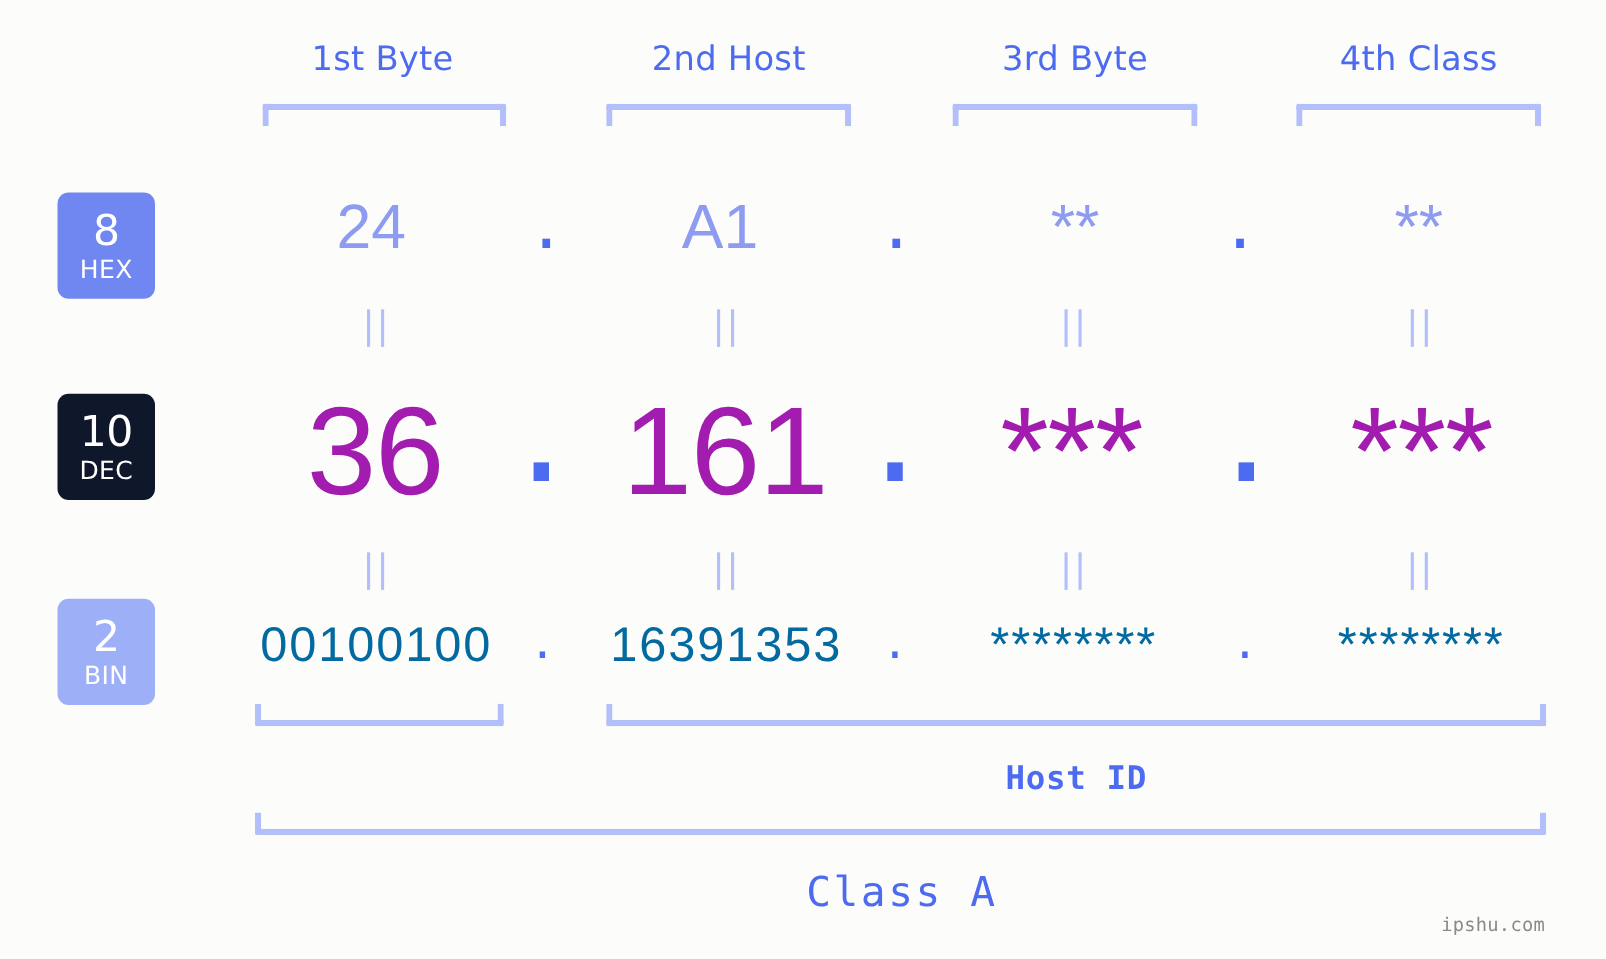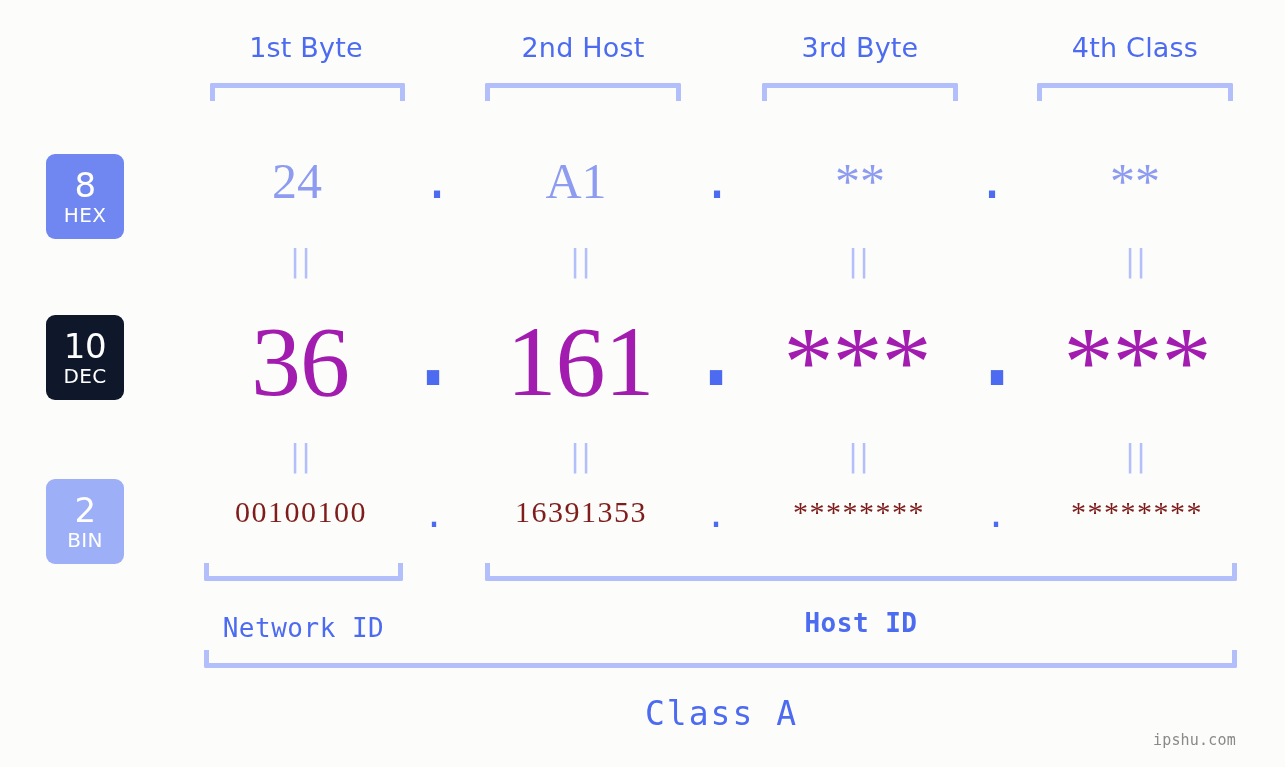--- a/index.html
+++ b/index.html
@@ -80,21 +80,21 @@
   }
   .badge-hex { top: 154px; height: 85px; background: #7086f0; }
   .badge-dec { top: 315px; height: 85px; background: #0f172a; }
   .badge-bin { top: 479px; height: 85px; background: #9db0f7; }
 
   
   .value-cell {
     position: absolute;
     text-align: center;
     white-space: nowrap;
-    font-family: Liberation Serif, serif;
+    font-family: Liberation Sans, sans-serif;
   }
   .dot-cell {
     position: absolute;
     text-align: center;
     white-space: nowrap;
     font-family: "DejaVu Sans Mono", monospace;
     color: #4d6bf0;
   }
 
   
@@ -121,22 +121,22 @@
   .row-dec .dot-cell {
     top: 292px;
     width: 60px;
     font-size: 100px;
   }
 
   
   .row-bin .value-cell {
     top: 495px;
     width: 230px;
-    font-size: 30px;
-    color: #7f1d1d;
+    font-size: 39px;
+    color: #0369a1;
     letter-spacing: 1.5px;
   }
   .row-bin .dot-cell {
     top: 495px;
     width: 60px;
     font-size: 35px;
   }
 
   
   .eq {
@@ -250,21 +250,20 @@
     <div class="value-cell" style="left:466px;">16391353</div>
     <div class="dot-cell" style="left:686px;">.</div>
     <div class="value-cell" style="left:744px;">********</div>
     <div class="dot-cell" style="left:966px;">.</div>
     <div class="value-cell" style="left:1022px;">********</div>
   </div>
 
   <div class="bracket-up" style="left:204px; top:563px; width:199px;"></div>
   <div class="bracket-up" style="left:485px; top:563px; width:752px;"></div>
 
-  <div class="id-label" style="left:204px; top:613px; width:199px;">Network ID</div>
   <div class="id-label" style="left:485px; top:608px; width:752px;font-weight:bold;">Host ID</div>
 
   <div class="bracket-up" style="left:204px; top:650px; width:1033px;"></div>
   <div class="class-label">Class A</div>
 
   <div class="watermark">ipshu.com</div>
 
 </div>
 
 </body></html>

